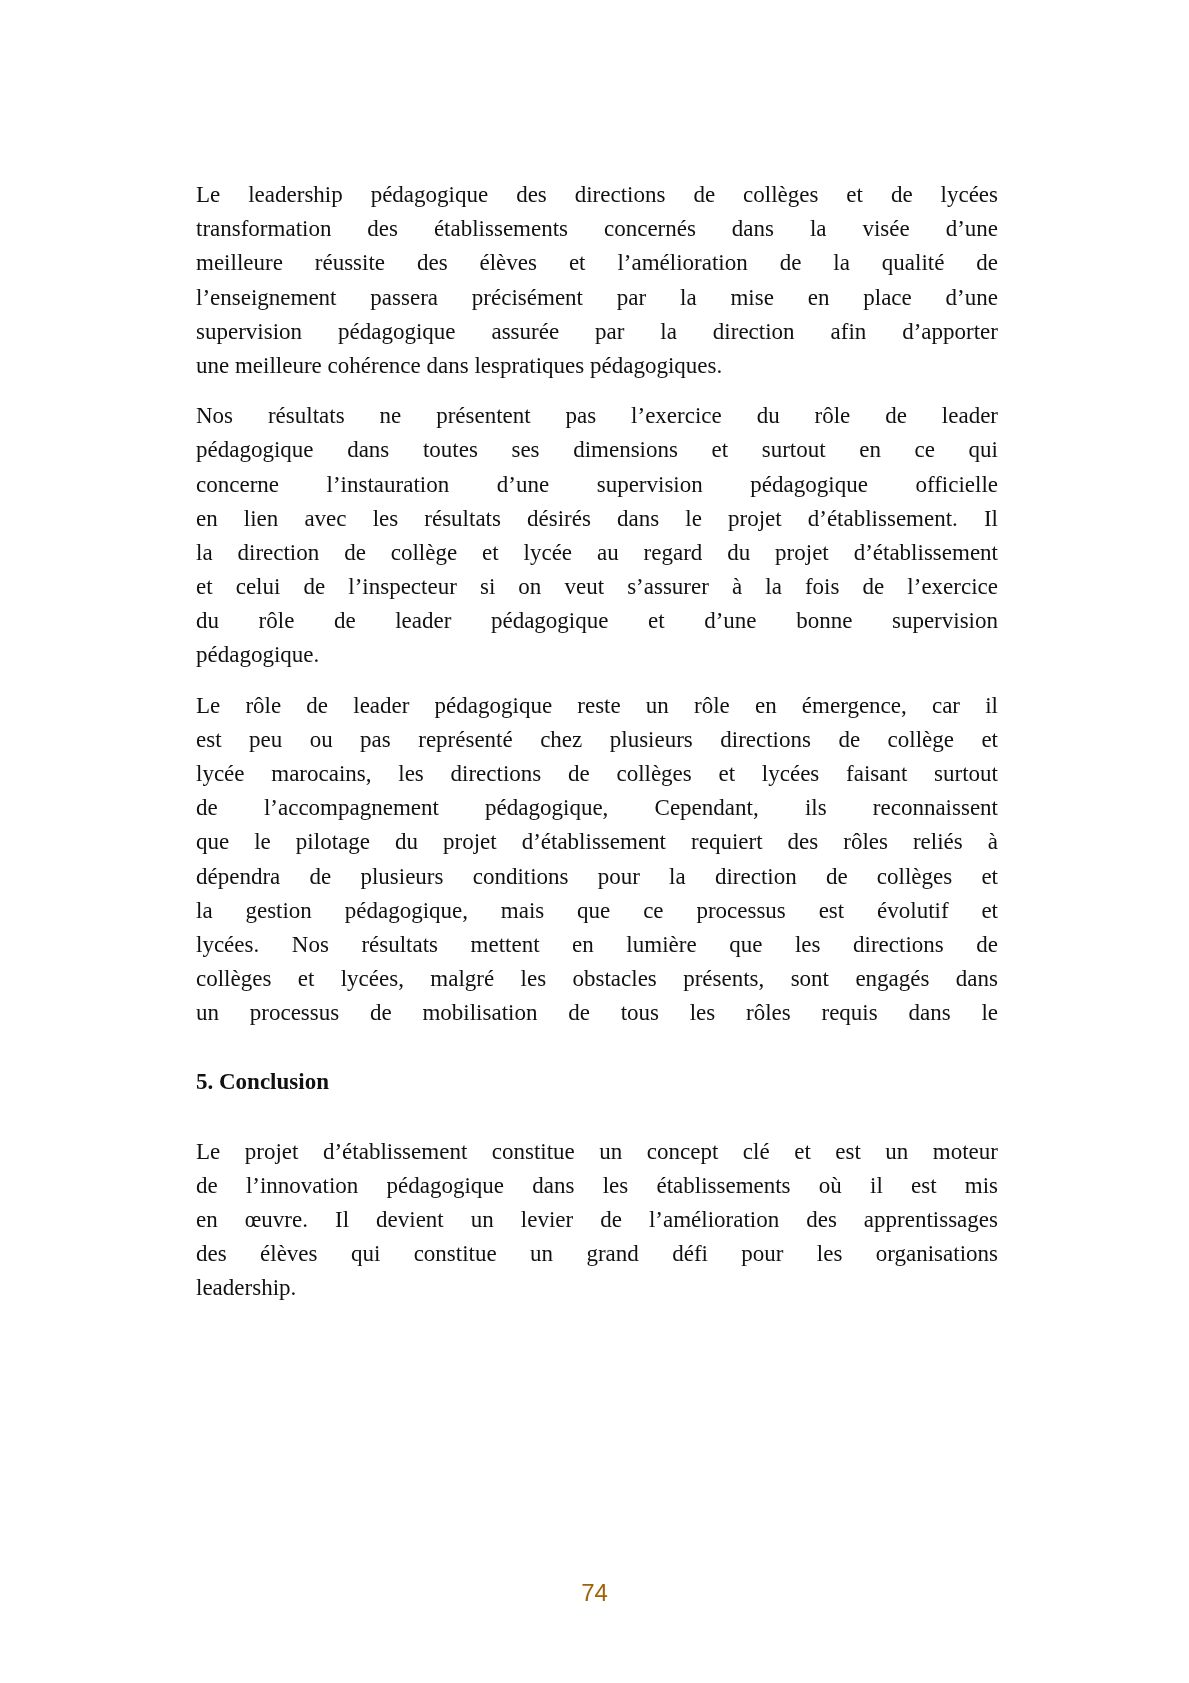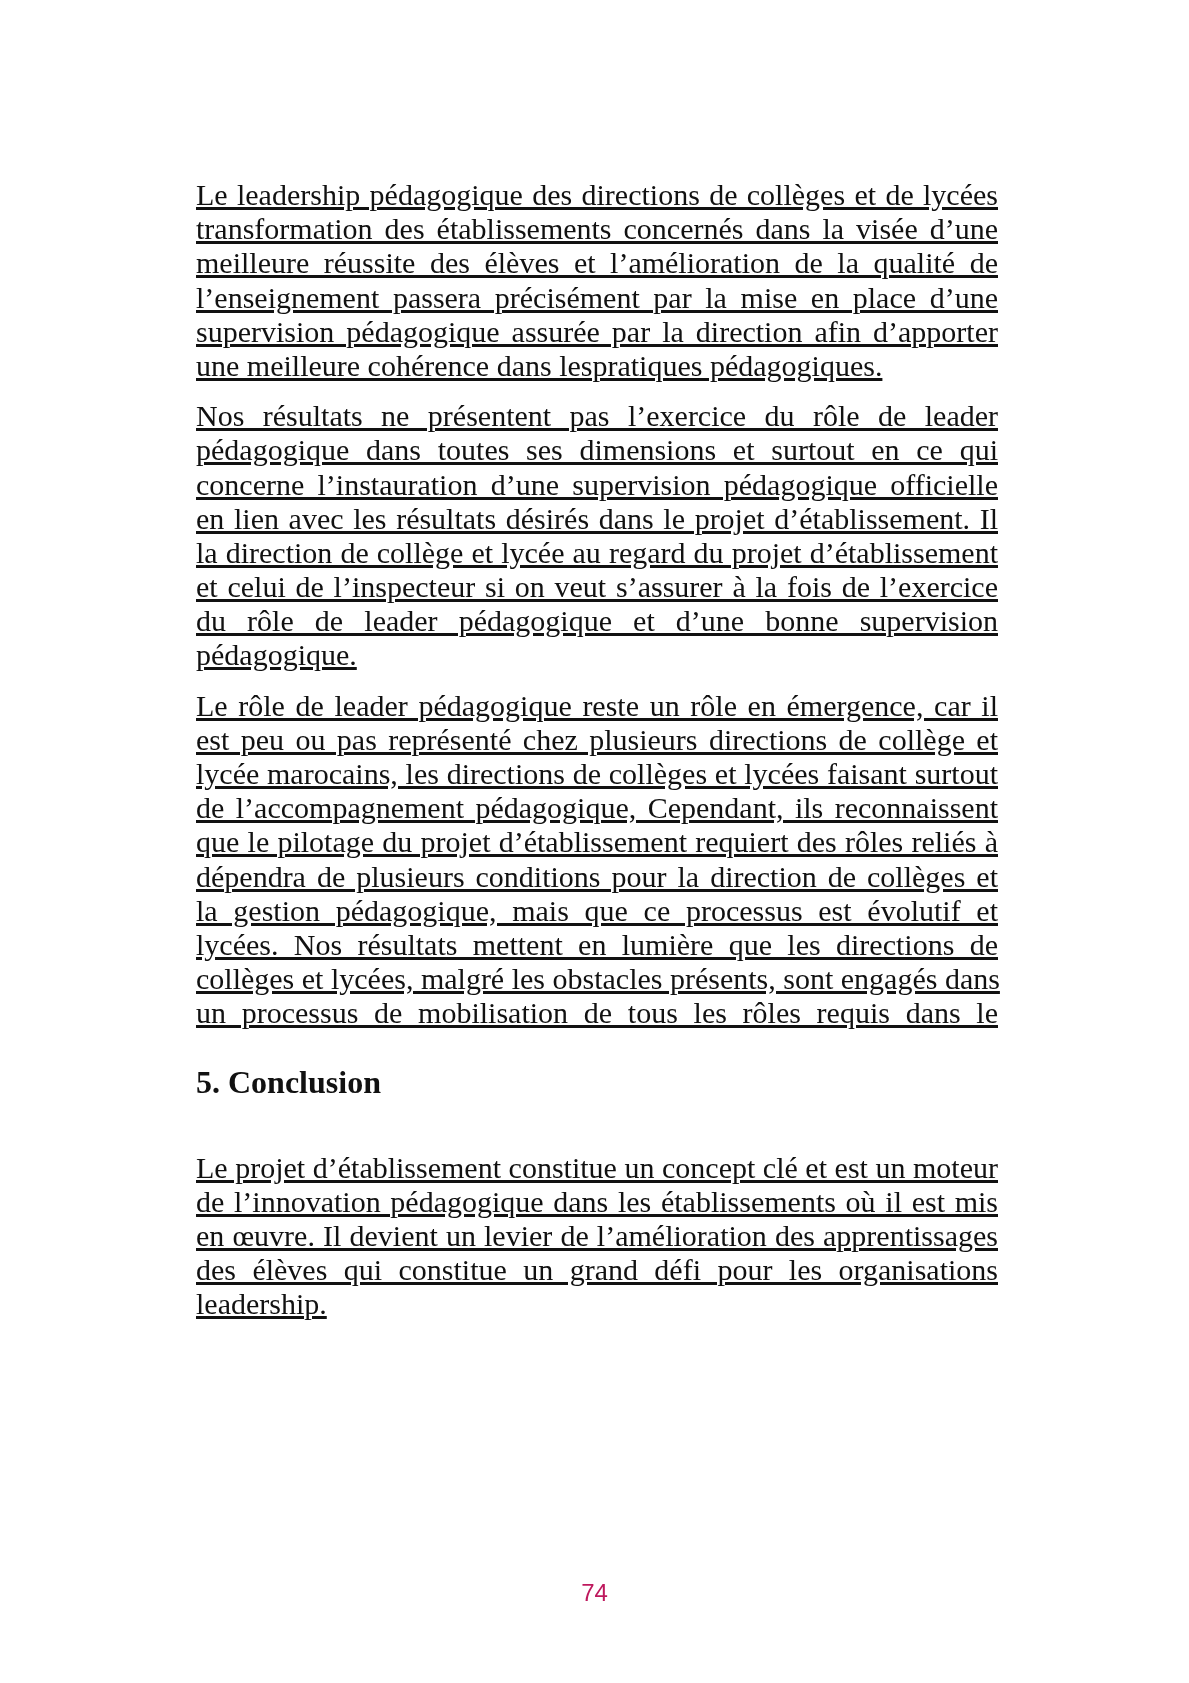--- a/index.html
+++ b/index.html
@@ -15,52 +15,51 @@
       color: #111111;
       font-family: "Liberation Serif", "DejaVu Serif", serif;
     }
     .page {
       position: absolute;
       left: 196px;
       top: 178px;
       width: 802px;
     }
     .para {
-      font-size: 30px;
+      font-size: 23px;
       line-height: 34.2px;
       text-align: justify;
       margin: 0;
-      text-decoration: underline;
     }
     .line {
       display: block;
       text-align: justify;
       text-align-last: justify;
       white-space: nowrap;
       height: 34.2px;
     }
     .line.last {
       text-align-last: left;
     }
     .para + .para { margin-top: 16px; }
     .heading {
       font-weight: bold;
-      font-size: 32px;
+      font-size: 23px;
       line-height: 34px;
-      margin: 34px 0 52px 0;
+      margin: 34px 0 36px 0;
     }
     .page-number {
       position: absolute;
       left: 0;
       width: 1189px;
       top: 1579px;
       text-align: center;
       font-family: "Liberation Sans", "DejaVu Sans", sans-serif;
       font-size: 24px;
-      color: #be185d;
+      color: #a16207;
     }
   </style>
 </head>
 <body>
 
 <div class="page">
 
   <p class="para">
     <span class="line">Le leadership pédagogique des directions de collèges et de lycées</span>
     <span class="line">transformation des établissements concernés dans la visée d’une</span>

